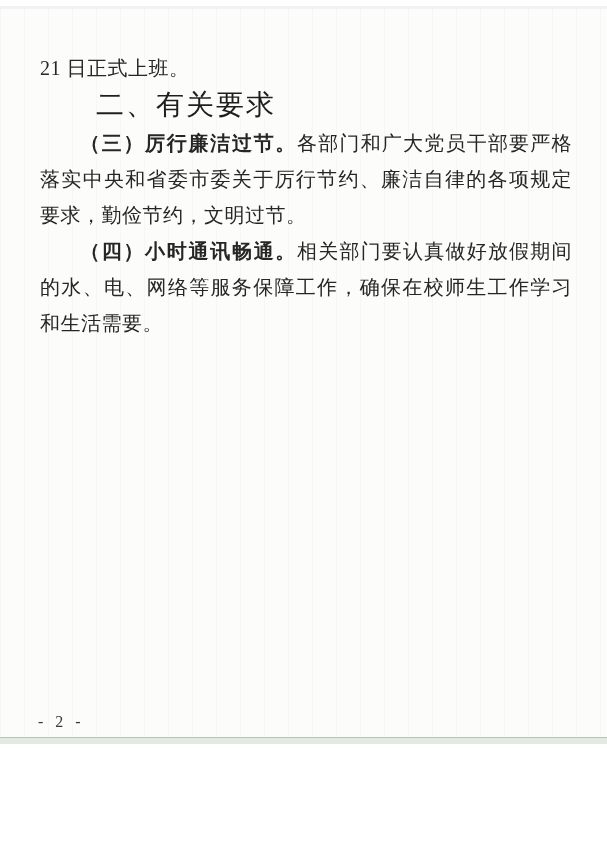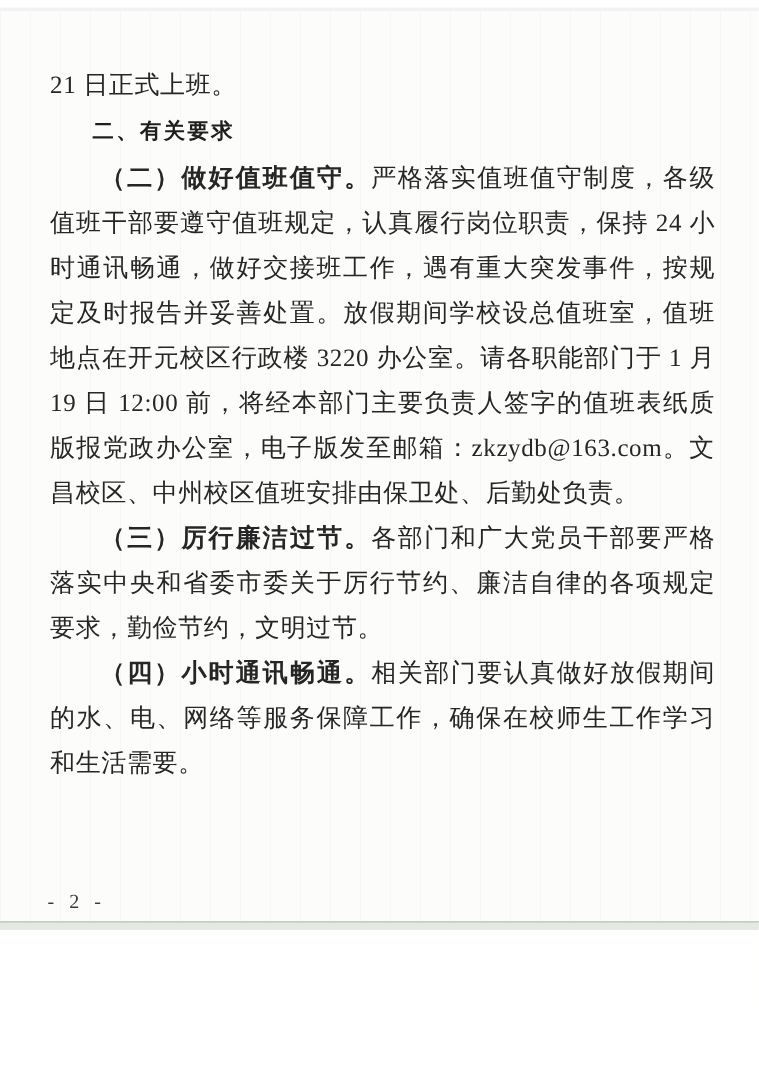--- a/index.html
+++ b/index.html
@@ -45,22 +45,22 @@
     text-align: justify;
     text-justify: inter-character;
   }
   .intro-line {
     margin: 0;
   }
   .section-heading {
     margin: 1px 0 2px 0;
     padding-left: 2em;
     font-family: "Liberation Sans", "DejaVu Sans", sans-serif;
-    font-size: 17px;
-    font-weight: bold;
+    font-size: 28px;
+    font-weight: normal;
     letter-spacing: 2px;
     color: #1e1e1e;
   }
   .para {
     margin: 0;
     text-indent: 2em;
   }
   .para b {
     font-weight: bold;
     letter-spacing: 1px;
@@ -86,21 +86,20 @@
 <body>
 
 <div class="page">
   <div class="content">
 
     <p class="intro-line">21 日正式上班。</p>
 
     <p class="section-heading">二、有关要求</p>
 
 
-    <p class="para"><b>（二）做好值班值守。</b><span>严格落实值班值守制度，各级值班干部要遵守值班规定，认真履行岗位职责，保持 24 小时通讯畅通，做好交接班工作，遇有重大突发事件，按规定及时报告并妥善处置。放假期间学校设总值班室，值班地点在开元校区行政楼 3220 办公室。请各职能部门于 1 月 19 日 12:00 前，将经本部门主要负责人签字的值班表纸质版报党政办公室，电子版发至邮箱：zkzydb@163.com。文昌校区、中州校区值班安排由保卫处、后勤处负责。</span></p>
 
     <p class="para"><b>（三）厉行廉洁过节。</b><span>各部门和广大党员干部要严格落实中央和省委市委关于厉行节约、廉洁自律的各项规定要求，勤俭节约，文明过节。</span></p>
 
     <p class="para"><b>（四）小时通讯畅通。</b><span>相关部门要认真做好放假期间的水、电、网络等服务保障工作，确保在校师生工作学习和生活需要。</span></p>
 
   </div>
 
   <div class="page-number">- 2 -</div>
 
   <div class="bottom-strip"></div>

